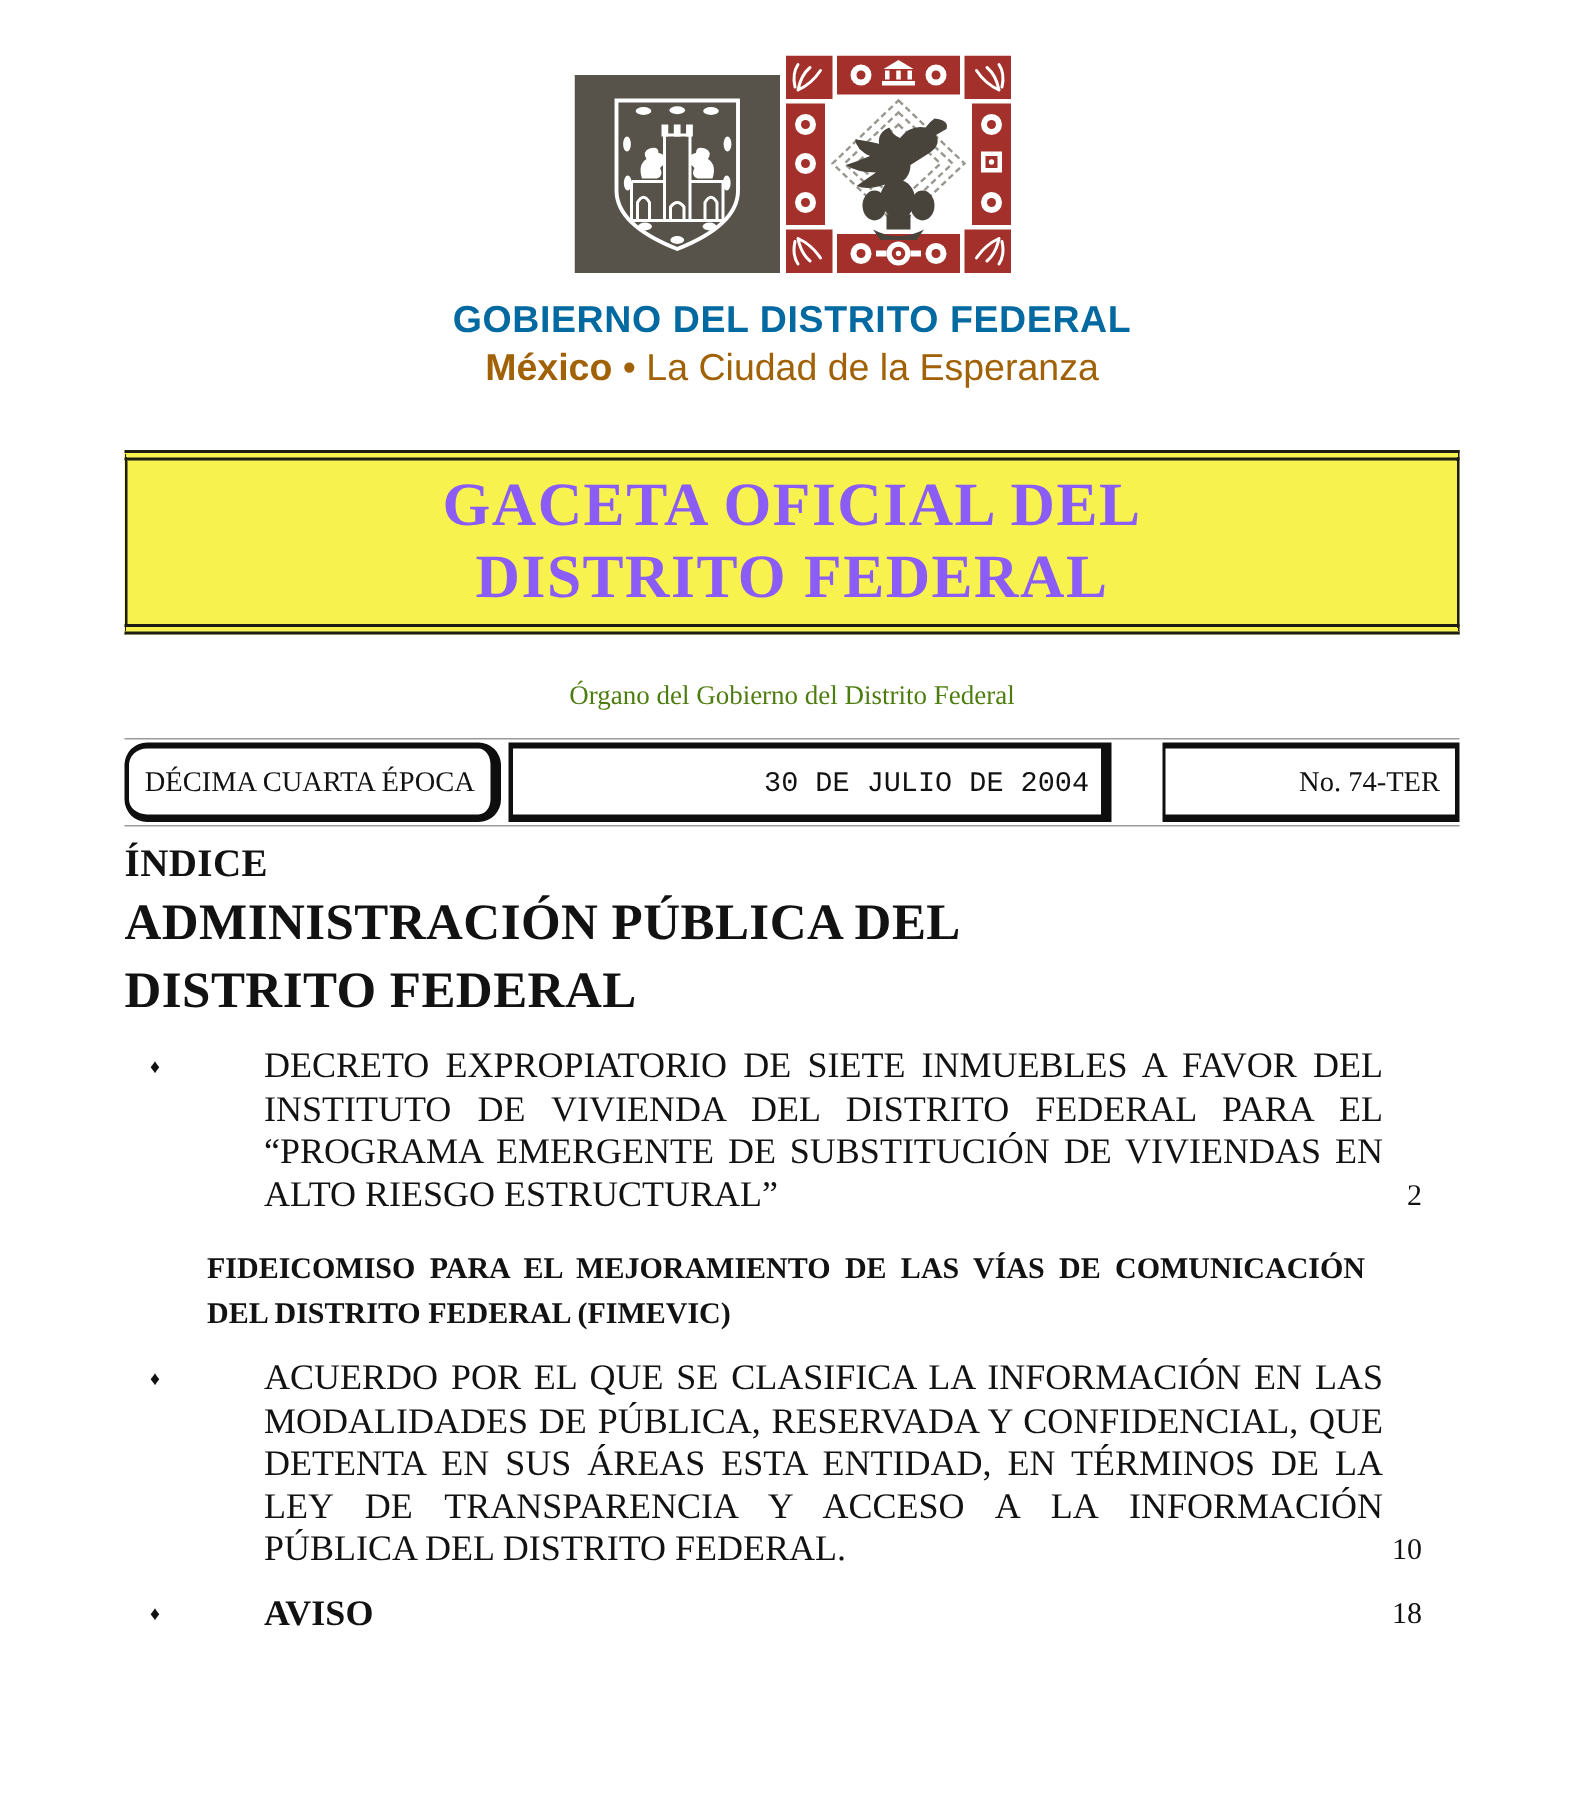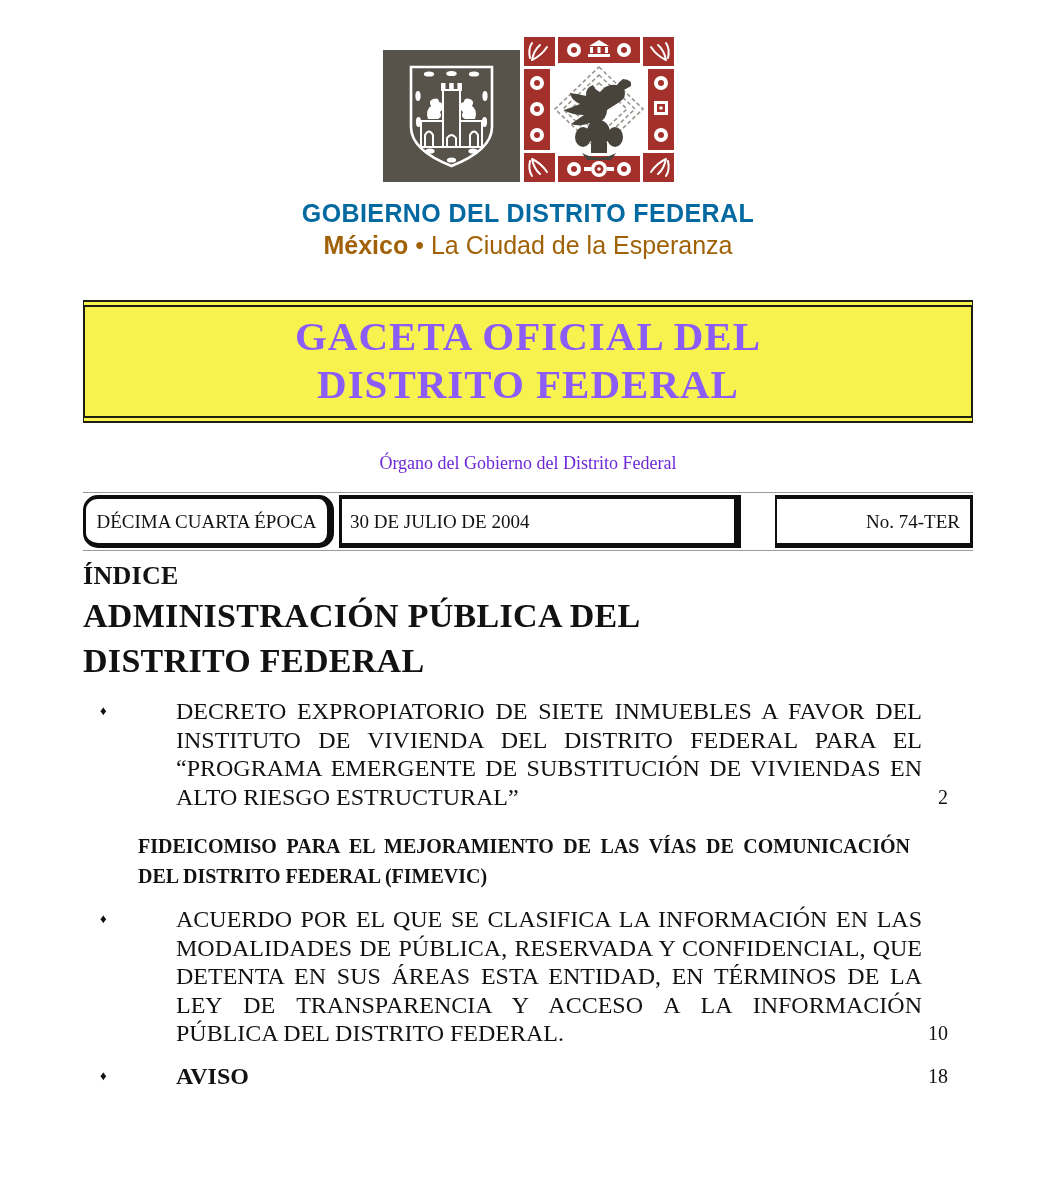--- a/index.html
+++ b/index.html
@@ -27,33 +27,33 @@
     margin-top:40px; background:#F7F24E;
     border-top:7px double #1d1d14; border-bottom:7px double #1d1d14;
     border-left:2px solid #1d1d14; border-right:2px solid #1d1d14;
     text-align:center; padding:5px 0 8px;
   }
   .banner-line {
     font-weight:700; font-size:41px; line-height:48px;
     letter-spacing:1px; color:#8b5cf6;
   }
   
-  .organ { margin-top:30px; text-align:center; font-size:18px; color:#6d28d9; }
+  .organ { margin-top:30px; text-align:center; font-size:18px; color:#4d7c0f; }
   
   .masthead {
     margin-top:18px; display:flex; gap:5px;
     border-top:1px solid #9a9a9a; border-bottom:1px solid #9a9a9a;
     padding:2px 0;
   }
   .m-cell {
     border-top:4px solid #0e0e0e; border-bottom:5px solid #0e0e0e;
     font-size:19px; padding:12px 8px 10px; line-height:22px; white-space:nowrap;
   }
   .m-left  { width:225px; text-align:center; border-left:3px solid #0e0e0e; border-right:7px solid #0e0e0e;border-radius:15px; }
-  .m-mid   { width:376px; text-align:left; border-left:3px solid #0e0e0e; border-right:7px solid #0e0e0e; }
+  .m-mid   { width:376px; text-align:right; border-left:3px solid #0e0e0e; border-right:7px solid #0e0e0e;font-family:Liberation Mono, monospace; }
   .m-right { flex:1; text-align:right; border-left:2px solid #0e0e0e; border-right:3px solid #0e0e0e; padding-right:10px;margin-left:29px; }
   
   .indice { margin-top:10px; text-align:left; font-weight:700; font-size:26px; letter-spacing:0.3px; }
   .admin-title { margin-top:2px; font-weight:700; font-size:34px; line-height:45px; letter-spacing:0.3px; }
   .sec-heading { margin:14px 63px 0 55px; font-weight:700; font-size:21px; }
   .group-heading {
     margin:20px 63px 0 55px; font-weight:700; font-size:20px;
     line-height:30px; text-align:justify;
   }
   

